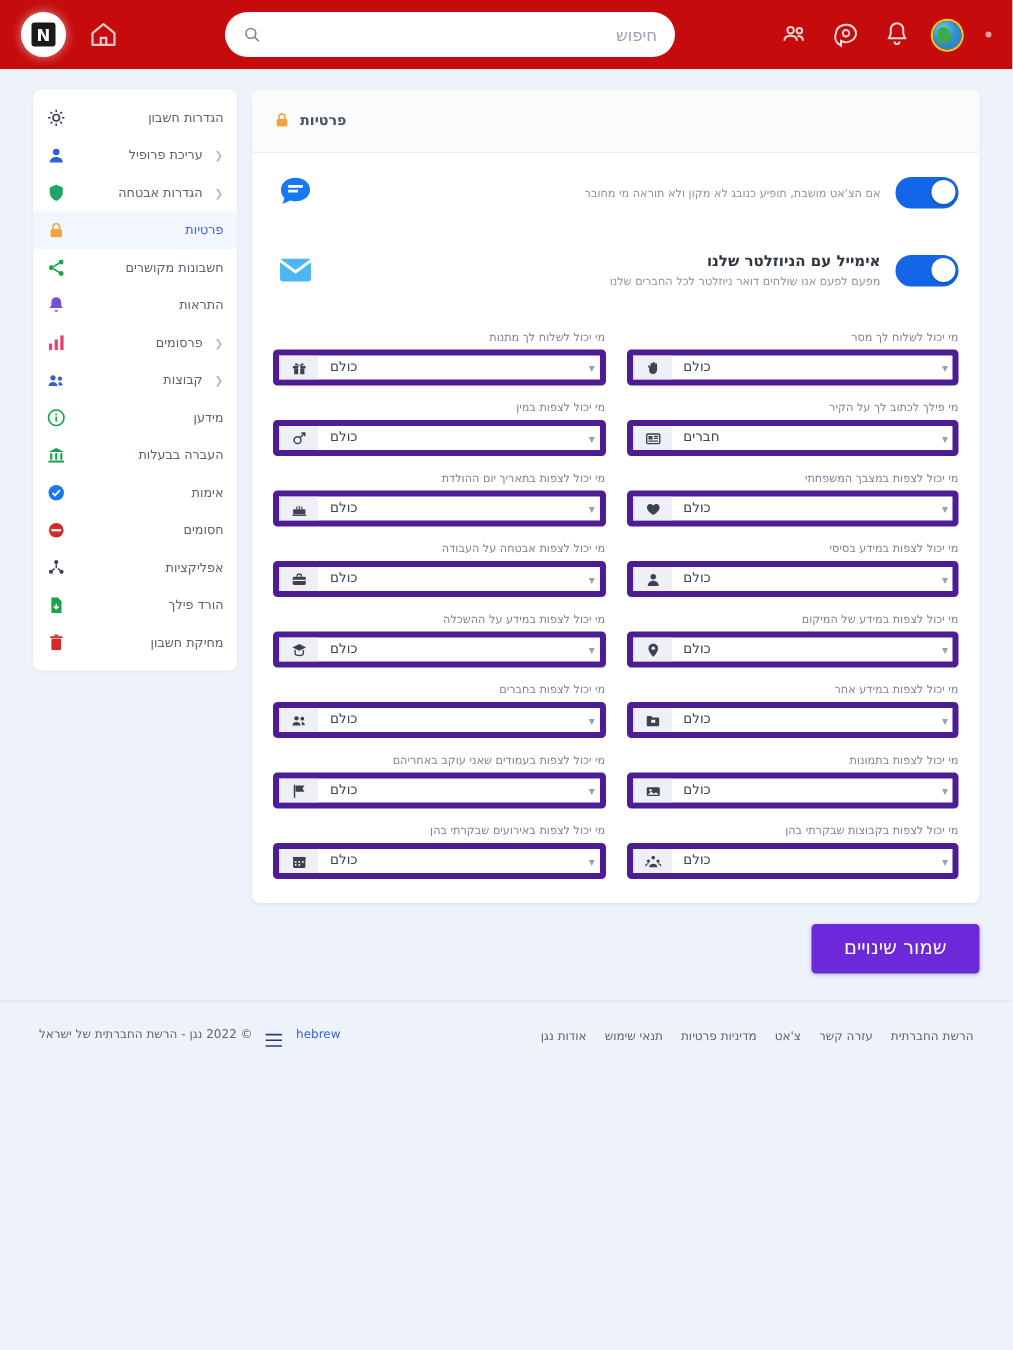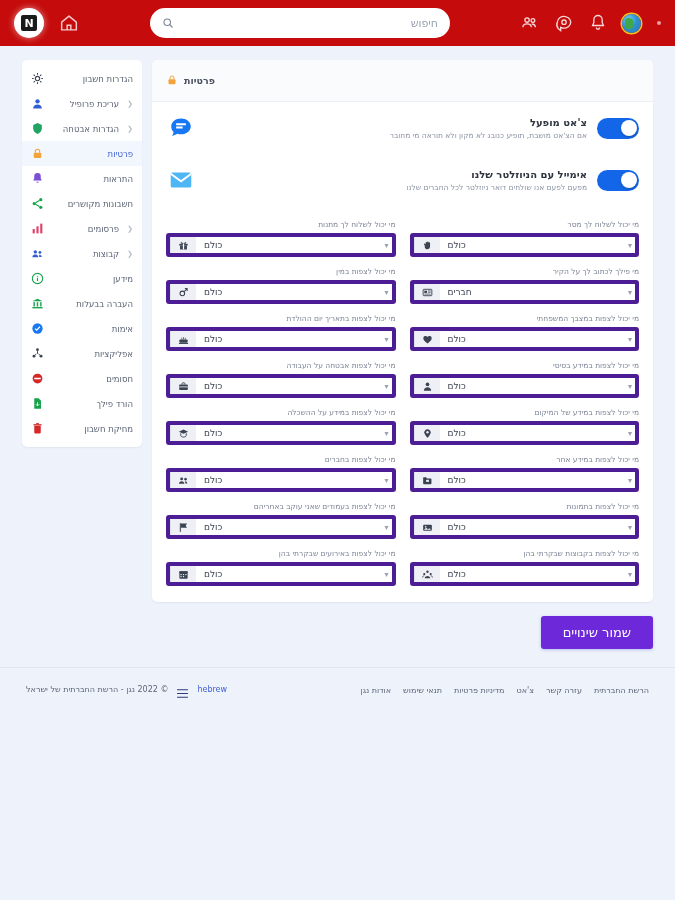--- a/index.html
+++ b/index.html
@@ -62,21 +62,21 @@
     display:flex; align-items:center; justify-content:center;
     font-size:11px; border-radius:2px;
   }
 
   
   .page { display: flex; padding: 14px 22px 0 22px; gap: 10px; align-items: flex-start; }
   .main-col { flex: 1; min-width: 0; }
 
   
   .sidebar {
-    width: 120px; background: #fff; border-radius: 5px;
+    width: 136px; background: #fff; border-radius: 5px;
     padding: 6px 0; flex: none;
     box-shadow: 0 1px 2px rgba(40,60,110,.07);
     order: 2;
   }
   .side-item {
     display: flex; align-items: center; flex-direction: row-reverse;
     justify-content: flex-start;
     padding: 6px 9px; gap: 7px; cursor: pointer;
     position: relative;
   }
@@ -250,21 +250,20 @@
 
       <div id="toggle-list">
           <div class="toggle-row">
             <span class="tg-icon">
               <svg width="26" height="26" viewBox="0 0 24 24">
                 <path d="M3 10.5C3 6.4 7 3.2 12 3.2s9 3.2 9 7.3-4 7.3-9 7.3c-1.1 0-2.2-.2-3.2-.5L4 19.4l1.2-3.6C3.8 14.4 3 12.6 3 10.5z" fill="#1877f2"></path>
                 <path d="M7.5 8.5h9M7.5 11.5h6" stroke="#fff" stroke-width="1.7"></path>
               </svg>
             </span>
             <div class="tg-text">
-              <div class="tg-title">צ'אט מופעל</div>
               <div class="tg-sub">אם הצ'אט מושבת, תופיע כנובג לא מקון ולא תוראה מי מחובר</div>
             </div>
             <div class="switch">
               <div class="knob"></div>
             </div>
           </div>
           <div class="toggle-row">
             <span class="tg-icon">
               <svg width="26" height="26" viewBox="0 0 24 24">
                 <rect x="2.5" y="5" width="19" height="14" rx="1.8" fill="#4fb6f5"></rect>
@@ -549,36 +548,36 @@
           <svg width="13" height="13" viewBox="0 0 24 24">
             <rect x="5" y="10.5" width="14" height="10" rx="2" fill="#f2a33c"></rect>
             <path d="M8 10.5V8a4 4 0 0 1 8 0v2.5" fill="none" stroke="#f2a33c" stroke-width="2"></path>
           </svg>
         </span>
         <span class="slabel">פרטיות</span>
       </div>
       <div class="side-item">
         <span class="side-ic">
           <svg width="13" height="13" viewBox="0 0 24 24">
-            <path d="M12 2a6 6 0 0 0-6 6v4l-2 3.5h16L18 12V8a6 6 0 0 0-6-6z" fill="#7a4fd6"></path>
-            <path d="M9.5 18a2.6 2.6 0 0 0 5 0" fill="#7a4fd6"></path>
-          </svg>
-        </span>
-        <span class="slabel">התראות</span>
-      </div>
-      <div class="side-item">
-        <span class="side-ic">
-          <svg width="13" height="13" viewBox="0 0 24 24">
             <circle cx="18" cy="5" r="3" fill="#17a34a"></circle>
             <circle cx="6" cy="12" r="3" fill="#17a34a"></circle>
             <circle cx="18" cy="19" r="3" fill="#17a34a"></circle>
             <path d="M8.6 10.6 15.4 6.4M8.6 13.4l6.8 4.2" stroke="#17a34a" stroke-width="2"></path>
           </svg>
         </span>
         <span class="slabel">חשבונות מקושרים</span>
+      </div>
+      <div class="side-item">
+        <span class="side-ic">
+          <svg width="13" height="13" viewBox="0 0 24 24">
+            <path d="M12 2a6 6 0 0 0-6 6v4l-2 3.5h16L18 12V8a6 6 0 0 0-6-6z" fill="#7a4fd6"></path>
+            <path d="M9.5 18a2.6 2.6 0 0 0 5 0" fill="#7a4fd6"></path>
+          </svg>
+        </span>
+        <span class="slabel">התראות</span>
       </div>
       <div class="side-item">
         <span class="side-ic">
           <svg width="13" height="13" viewBox="0 0 24 24">
             <rect x="3" y="13" width="4" height="8" fill="#e0436b"></rect>
             <rect x="10" y="8" width="4" height="13" fill="#e0436b"></rect>
             <rect x="17" y="3" width="4" height="18" fill="#e0436b"></rect>
           </svg>
         </span>
         <span class="slabel">פרסומים</span>
@@ -622,36 +621,36 @@
           <svg width="13" height="13" viewBox="0 0 24 24">
             <circle cx="12" cy="12" r="9.5" fill="#1877f2"></circle>
             <path d="m7.5 12.2 3 3 6-6.4" fill="none" stroke="#fff" stroke-width="2.2"></path>
           </svg>
         </span>
         <span class="slabel">אימות</span>
       </div>
       <div class="side-item">
         <span class="side-ic">
           <svg width="13" height="13" viewBox="0 0 24 24">
+            <circle cx="12" cy="12" r="9" fill="#d62828"></circle>
+            <rect x="6" y="10.6" width="12" height="2.8" fill="#fff"></rect>
+          </svg>
+        </span>
+        <span class="slabel">חסומים</span>
+      </div>
+      <div class="side-item">
+        <span class="side-ic">
+          <svg width="13" height="13" viewBox="0 0 24 24">
             <circle cx="12" cy="5" r="2.6" fill="#3b4252"></circle>
             <circle cx="5.5" cy="17" r="2.6" fill="#3b4252"></circle>
             <circle cx="18.5" cy="17" r="2.6" fill="#3b4252"></circle>
             <path d="M12 7.6v5M10 13l-3 2.4M14 13l3 2.4" stroke="#3b4252" stroke-width="1.8"></path>
           </svg>
         </span>
         <span class="slabel">אפליקציות</span>
-      </div>
-      <div class="side-item">
-        <span class="side-ic">
-          <svg width="13" height="13" viewBox="0 0 24 24">
-            <circle cx="12" cy="12" r="9" fill="#d62828"></circle>
-            <rect x="6" y="10.6" width="12" height="2.8" fill="#fff"></rect>
-          </svg>
-        </span>
-        <span class="slabel">חסומים</span>
       </div>
       <div class="side-item">
         <span class="side-ic">
           <svg width="13" height="13" viewBox="0 0 24 24">
             <path d="M6 2.5h8l4.5 4.5v14.5H6z" fill="#17a34a"></path>
             <path d="M12 10v6M9 13.4l3 3 3-3" fill="none" stroke="#fff" stroke-width="1.8"></path>
           </svg>
         </span>
         <span class="slabel">הורד פילך</span>
       </div>

